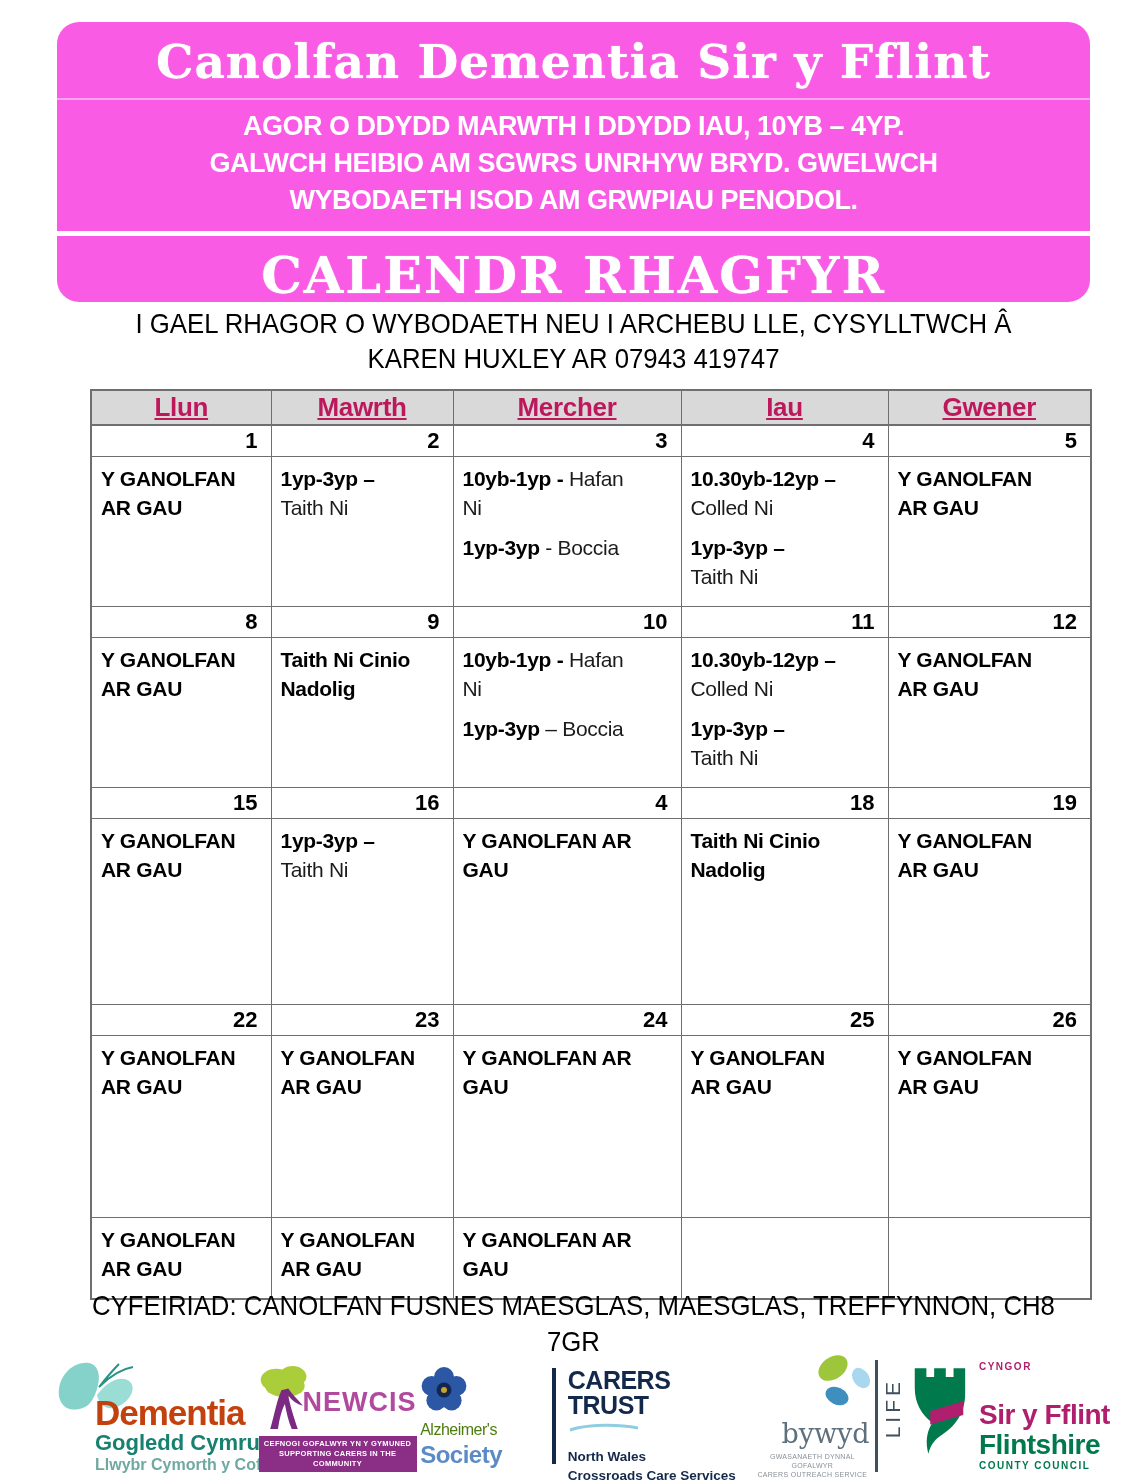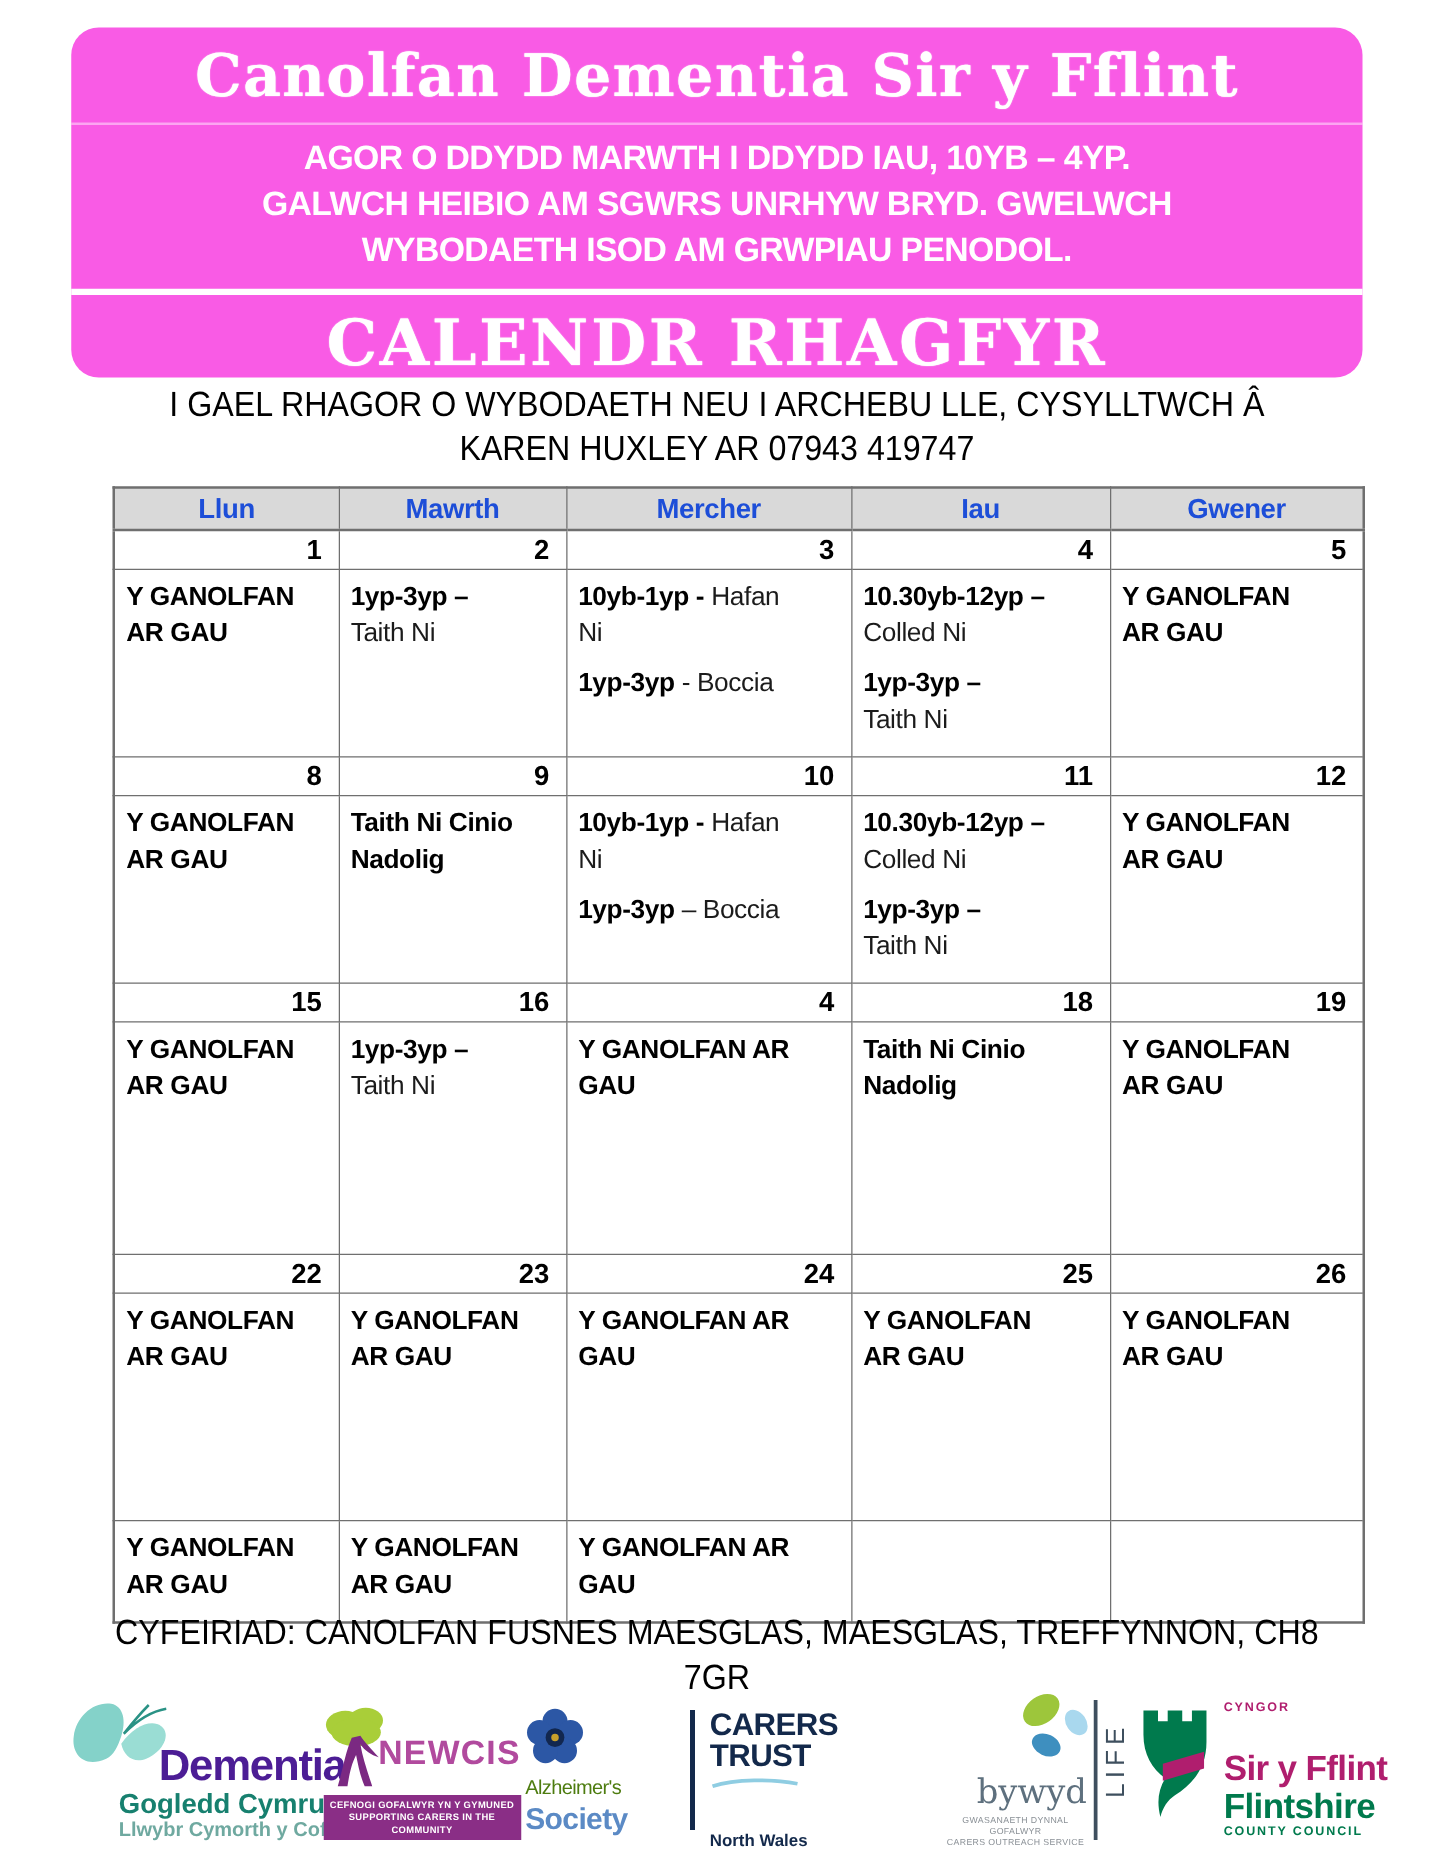--- a/index.html
+++ b/index.html
@@ -32,22 +32,22 @@
     transform:scaleX(.92);transform-origin:center;
   }
   
   table.calendar{
     position:absolute;left:90px;top:389px;width:1002px;
     border-collapse:collapse;table-layout:fixed;
     border:2px solid #6f6f6f;
   }
   table.calendar th,table.calendar td{border:1px solid #6f6f6f;}
   table.calendar th{
-    background:#D9D9D9;height:30px;font-size:22px;font-weight:700;color:#1d4ed8;
-    border-bottom:2px solid #6f6f6f;letter-spacing:-0.3px;
+    background:#D9D9D9;height:30px;font-size:26px;font-weight:700;color:#be185d;
+    border-bottom:2px solid #6f6f6f;letter-spacing:-0.3px;text-decoration:underline;
   }
   tr.num-row td{
     height:28px;text-align:right;vertical-align:middle;
     font-size:22px;font-weight:700;padding-right:13px;color:#000;
   }
   tr.content-row td{
     vertical-align:top;padding:7px 8px 4px 9px;font-size:21px;line-height:29px;
     letter-spacing:-0.3px;color:#000;
   }
   tr.content-row p{margin:0 0 11px 0;}
@@ -62,36 +62,36 @@
   
   .logos{
     position:absolute;left:55px;top:1352px;width:1060px;height:128px;
     display:flex;align-items:center;justify-content:space-between;
   }
   .logo{position:relative;}
   
   .logo-dementia{width:200px;height:122px;}
   .logo-dementia svg{position:absolute;left:0;top:0;}
   .dementia-text{position:absolute;left:40px;top:40px;white-space:nowrap;}
-  .dementia-name{color:#4c1d95;font-weight:700;font-size:35px;line-height:36px;letter-spacing:-1px;margin-left:32px;}
+  .dementia-name{color:#c2410c;font-weight:700;font-size:35px;line-height:36px;letter-spacing:-1px;}
   .dementia-sub{color:#17806F;font-weight:700;font-size:22px;line-height:24px;}
   .dementia-tag{color:#6FA9A0;font-weight:700;font-size:16px;line-height:20px;}
   
   .logo-newcis{width:158px;text-align:center;}
   .newcis-top{display:flex;align-items:flex-end;justify-content:center;}
   .newcis-name{color:#B14A9E;font-weight:700;font-size:27px;letter-spacing:1px;margin-left:-6px;margin-bottom:18px;}
   .newcis-banner{background:#8A2E86;color:#fff;font-size:7.5px;font-weight:700;line-height:10px;padding:3px 3px;letter-spacing:.3px;}
   
   .logo-alz{width:128px;}
   .alz-line1{color:#4d7c0f;font-weight:400;font-size:16px;line-height:26px;letter-spacing:-0.5px;}
   .alz-line2{color:#5B8AC5;font-weight:700;font-size:24px;line-height:24px;letter-spacing:-0.5px;}
   
   .logo-carers{width:182px;border-left:4px solid #13294B;padding-left:12px;height:96px;}
   .carers-big{color:#13294B;font-weight:700;font-size:25px;line-height:25px;letter-spacing:-0.5px;}
-  .carers-small{color:#13294B;font-weight:700;font-size:13.5px;line-height:17px;margin-top:18px;}
+  .carers-small{color:#13294B;font-weight:700;font-size:13.5px;line-height:17px;margin-top:2px;}
   .carers-gap{height:10px;}
   
   .logo-bywyd{width:150px;height:120px;}
   .logo-bywyd svg{position:absolute;left:54px;top:-4px;}
   .bywyd-name{position:absolute;left:28px;top:62px;font-family:"DejaVu Serif",serif;font-size:27px;color:#5E707E;}
   .bywyd-caption{position:absolute;left:0px;top:96px;width:118px;text-align:center;font-size:7px;line-height:9px;color:#8a9096;letter-spacing:.3px;}
   .bywyd-rule{position:absolute;left:122px;top:4px;width:2.5px;height:112px;background:#3E4F5E;}
   .bywyd-life{
     position:absolute;left:128px;top:22px;color:#3E4F5E;font-size:21px;font-weight:400;
     writing-mode:vertical-rl;transform:rotate(180deg);letter-spacing:4px;

